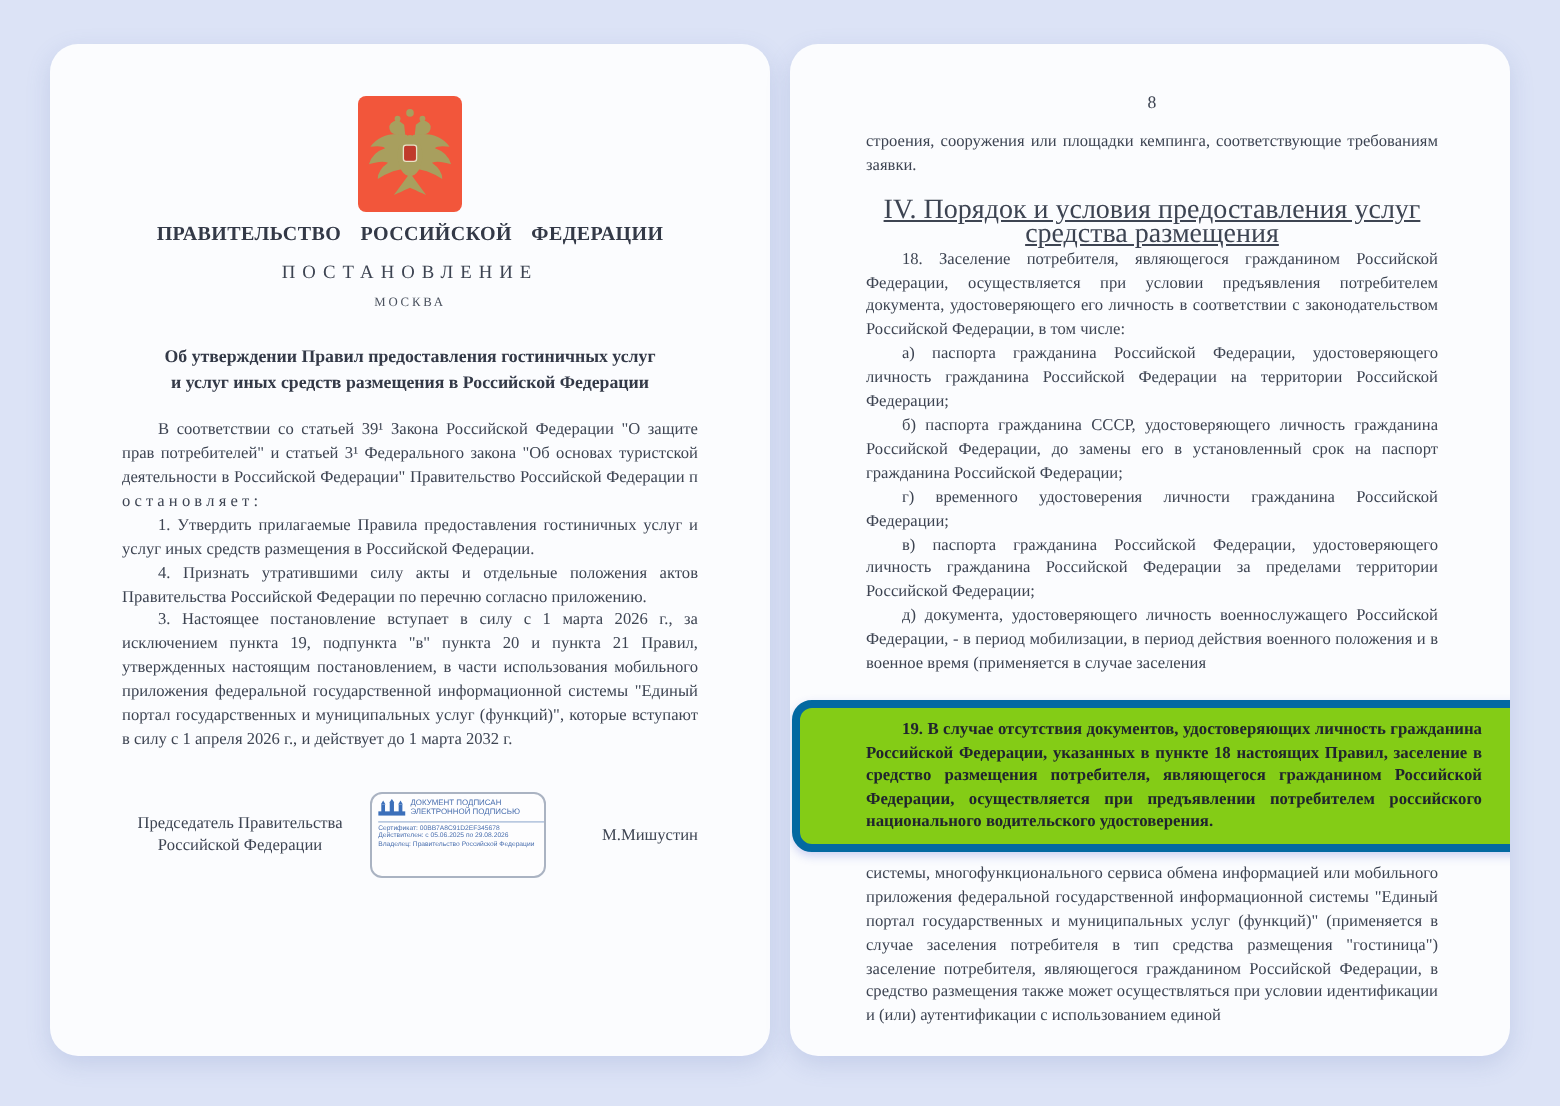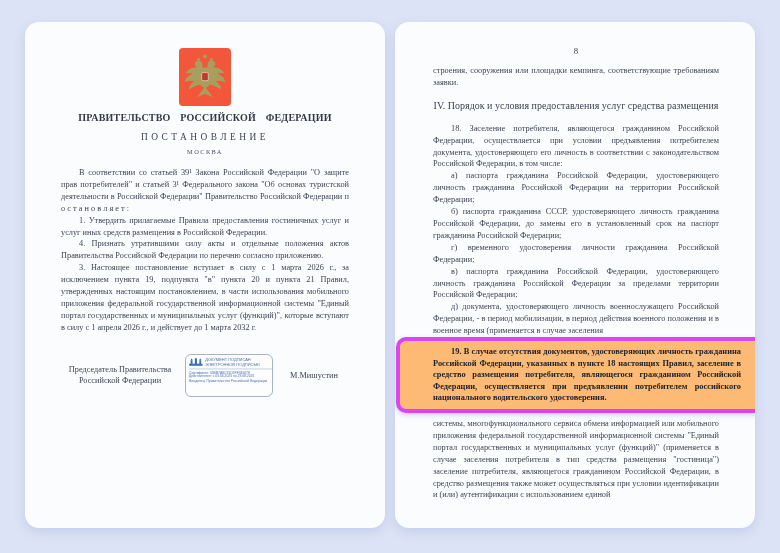--- a/index.html
+++ b/index.html
@@ -26,40 +26,40 @@
   .dateline{margin-top:7px;text-align:center;font-size:8.8px;}
   .city{margin-top:6px;text-align:center;font-size:6.4px;letter-spacing:1.4px;color:#4a515e;}
   .doc-title{margin-top:17px;text-align:center;font-weight:bold;font-size:8.9px;
     line-height:12.6px;white-space:pre-line;color:#333947;}
   .body{margin-top:12px;}
   p{margin:0;font-size:8.3px;line-height:11.9px;text-align:justify;}
   p.ind{text-indent:18px;}
   p.noindent{text-indent:0;}
   .sig-row{margin-top:20px;display:flex;align-items:center;justify-content:space-between;}
   .sig-pos{width:118px;text-align:center;font-size:8.3px;line-height:11.5px;white-space:pre-line;}
-  .sig-name{width:70px;font-size:8.3px;text-align:center;}
+  .sig-name{width:70px;font-size:8.3px;text-align:right;}
   
   .stamp{width:86px;height:41px;border:1px solid #aab3c2;border-radius:6px;
     overflow:hidden;background:#fdfdfe;}
   .stamp-inner{transform:scale(0.62);transform-origin:0 0;width:139px;padding:4px 5px;color:#4a6fae;}
   .stamp-head{display:flex;align-items:center;gap:4px;}
   .stamp-head-text{font-size:6.4px;line-height:7.4px;font-family:"Liberation Sans",sans-serif;
     white-space:pre-line;}
   .stamp-sep{border-top:1px solid #9fb4d4;margin:3px 0 2px 0;}
   .stamp-line{font-size:5.4px;line-height:6.6px;font-family:"Liberation Sans",sans-serif;
     text-align:left;}
   
   .pagenum{text-align:center;font-size:8.8px;}
   .intro{margin-top:9px;}
-  .heading{margin-top:11px;text-align:center;font-size:10px;line-height:11.9px;}
-  .pt18{margin-top:11px;}
+  .heading{margin-top:11px;text-align:center;font-size:14px;line-height:11.9px;text-decoration:underline;}
+  .pt18{margin-top:0;}
   .highlight-box{
-    position:relative;margin:0 0 5px -37px;width:calc(100% + 89px);
-    box-sizing:border-box;border:4px solid #d946ef;border-radius:10px;
-    padding:5px 26px 5px 33px;background:#fdba74;
+    position:relative;margin:12px 0 5px -37px;width:calc(100% + 89px);
+    box-sizing:border-box;border:4px solid #0369a1;border-radius:10px;
+    padding:5px 26px 5px 33px;background:#84cc16;
     box-shadow:0 2px 5px rgba(67,83,208,0.25);
   }
   .highlight-box p{font-weight:bold;color:#20242e;font-size:8.4px;line-height:11.6px;}
   .cont{margin-top:4px;}
 </style>
 </head>
 <body>
 
 <div class="canvas">
 
@@ -78,20 +78,22 @@
           <ellipse cx="30" cy="34" rx="8.5" ry="14"></ellipse>
           <path d="M30,46 l-11,15 q11,-5 11,-5 q0,0 11,5 z"></path>
         </g>
         <rect x="25.5" y="27" width="9" height="11" rx="1.8" fill="#c03a2b" stroke="#e8e3c8" stroke-width="0.9"></rect>
       </svg>
     </div>
 
     <div class="org">ПРАВИТЕЛЬСТВО РОССИЙСКОЙ ФЕДЕРАЦИИ</div>
     <div class="doctype">ПОСТАНОВЛЕНИЕ</div>
     <div class="city">МОСКВА</div>
+    <div class="doc-title">Об утверждении Правил предоставления гостиничных услуг
+и услуг иных средств размещения в Российской Федерации</div>
 
     <div class="body">
       <p class="ind">В соответствии со статьей 39¹ Закона Российской Федерации "О защите прав потребителей" и статьей 3¹ Федерального закона "Об основах туристской деятельности в Российской Федерации" Правительство Российской Федерации п о с т а н о в л я е т :</p>
       <p class="ind">1. Утвердить прилагаемые Правила предоставления гостиничных услуг и услуг иных средств размещения в Российской Федерации.</p>
       <p class="ind">4. Признать утратившими силу акты и отдельные положения актов Правительства Российской Федерации по перечню согласно приложению.</p>
       <p class="ind">3. Настоящее постановление вступает в силу с 1 марта 2026 г., за исключением пункта 19, подпункта "в" пункта 20 и пункта 21 Правил, утвержденных настоящим постановлением, в части использования мобильного приложения федеральной государственной информационной системы "Единый портал государственных и муниципальных услуг (функций)", которые вступают в силу с 1 апреля 2026 г., и действует до 1 марта 2032 г.</p>
     </div>
 
     <div class="sig-row">
       <div class="sig-pos">Председатель Правительства

